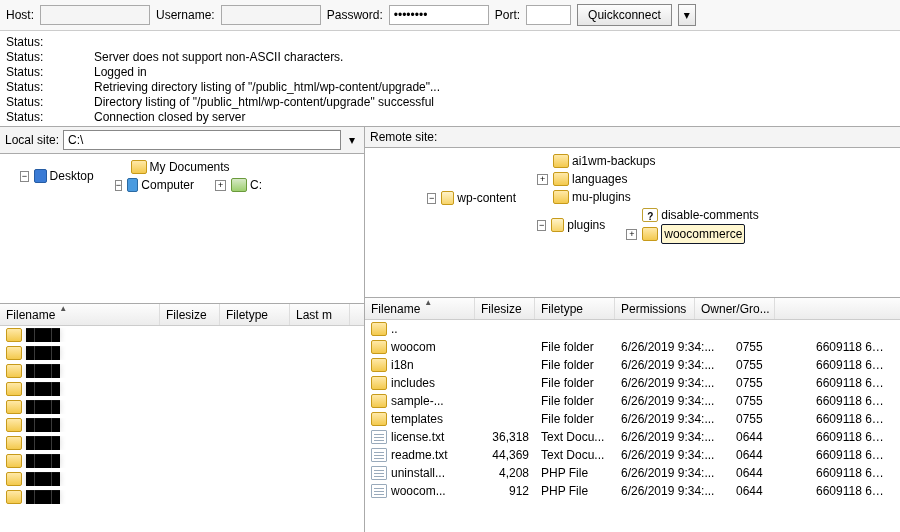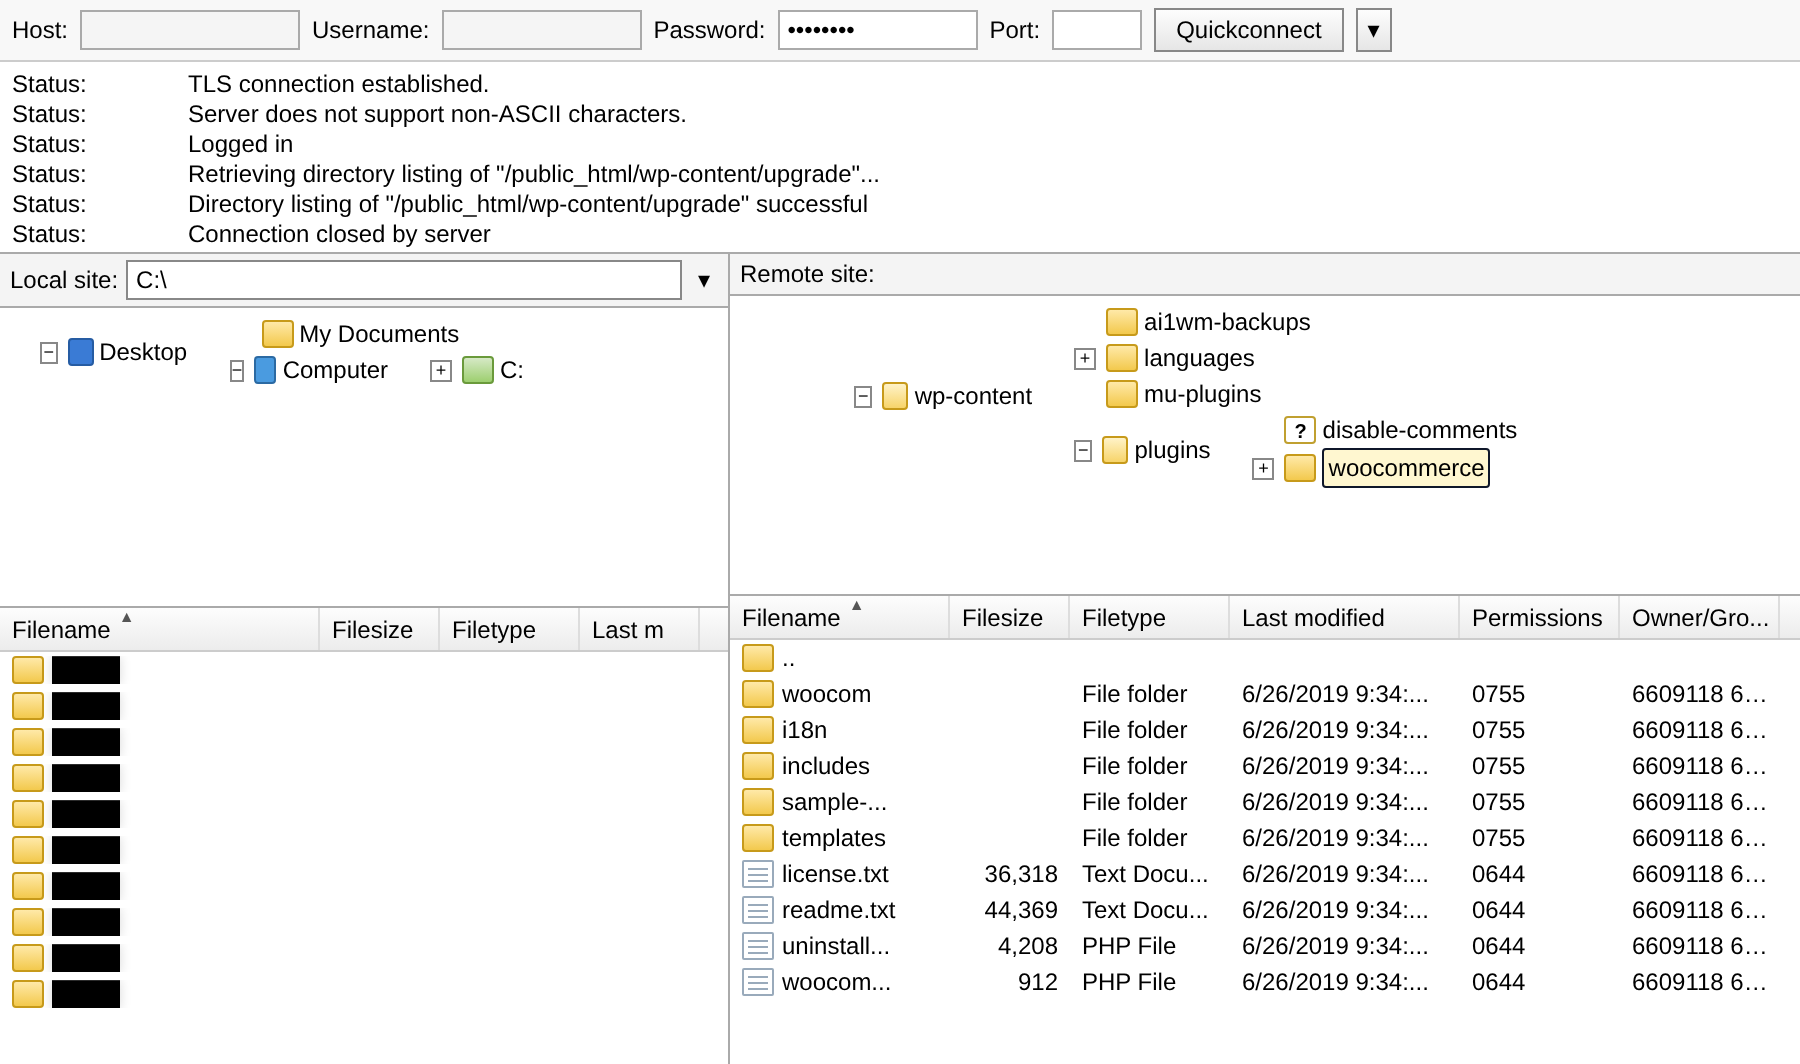--- a/index.html
+++ b/index.html
@@ -70,21 +70,20 @@
   <input class="pass" value="••••••••" style="">
   <label>Port:</label>
   <input class="port" value="" style="">
   <button class="btn">Quickconnect</button>
   <button class="btn dropdown-btn">▾</button>
 </div>
 
 <div class="log" id="log">
     <div class="log-row">
       <span class="label">Status:</span>
-      <span>TLS connection established.</span>
     </div>
     <div class="log-row">
       <span class="label">Status:</span>
       <span>Server does not support non-ASCII characters.</span>
     </div>
     <div class="log-row">
       <span class="label">Status:</span>
       <span>Logged in</span>
     </div>
     <div class="log-row">
@@ -260,21 +259,20 @@
       </ul>
     </div>
     <div class="list">
       <div class="thead">
         <div class="col c-name">
             <span>Filename</span>
             <span class="sortind">▲</span>
           </div>
         <div class="col c-size">Filesize</div>
         <div class="col c-type">Filetype</div>
-        <div class="col c-mod">Last modified</div>
         <div class="col c-perm">Permissions</div>
         <div class="col c-own">Owner/Gro...</div>
       </div>
       <div class="row">
         <div class="cell name c-name">
             <span class="ico folder"></span>
             <span>..</span>
           </div>
       </div>
       <div id="remote-rows">

